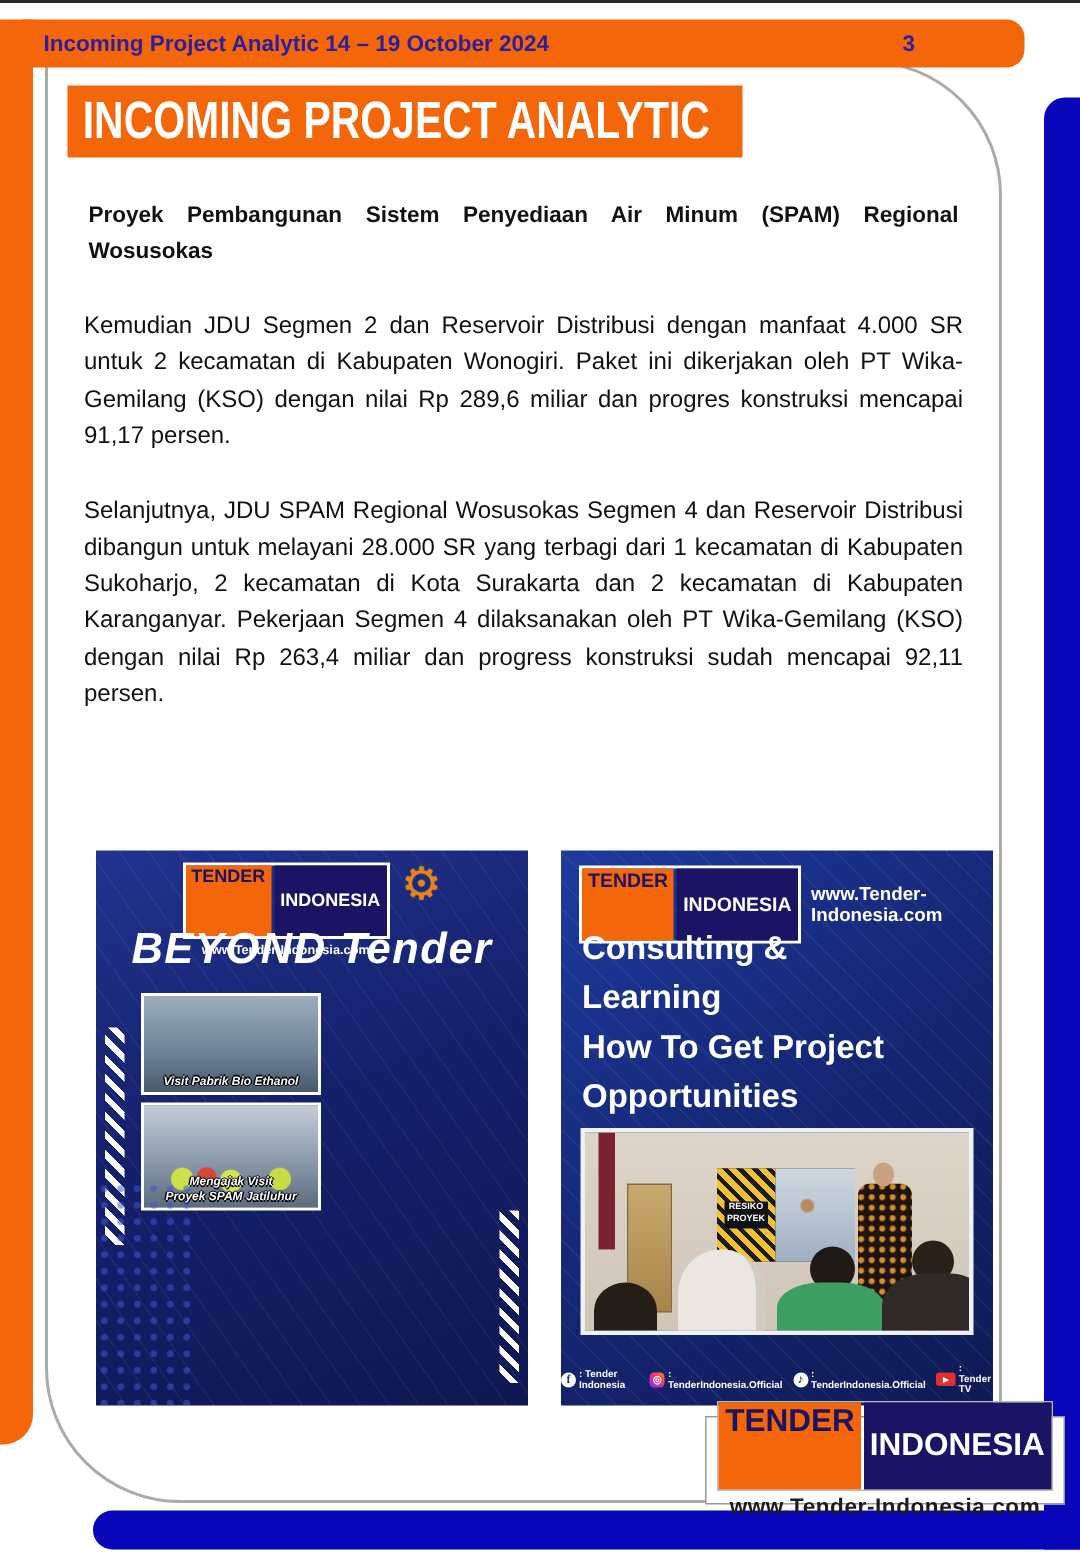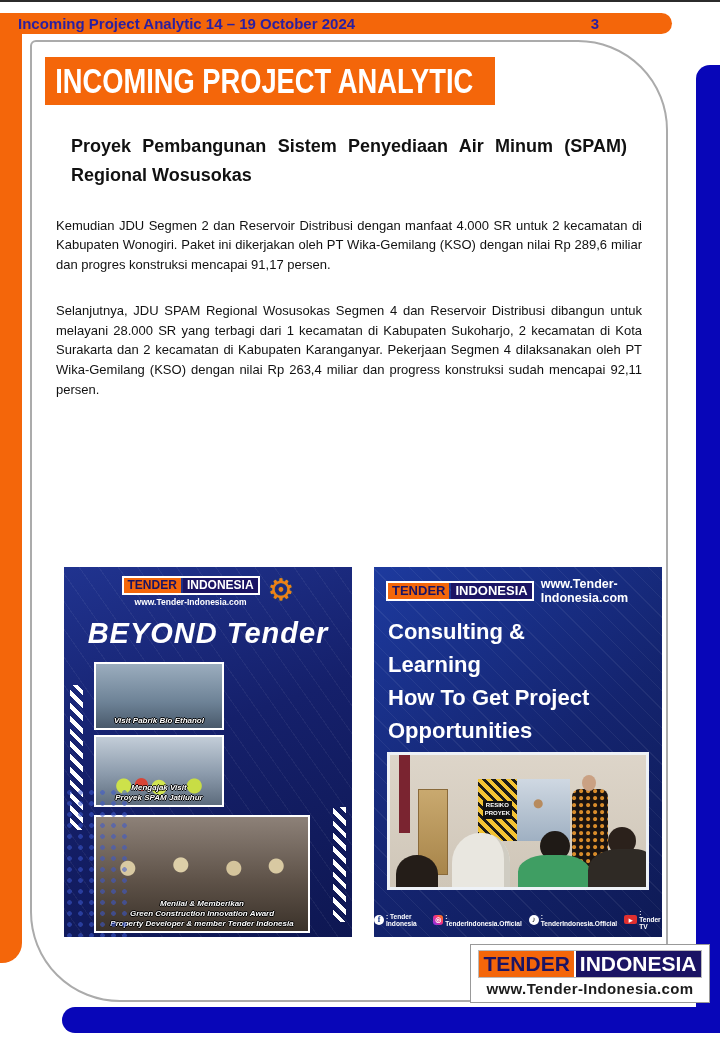--- a/index.html
+++ b/index.html
@@ -3,64 +3,64 @@
 <meta charset="utf-8">
 <style>
   * { margin:0; padding:0; box-sizing:border-box; }
   html,body { background:#fff; }
   body { font-family:"Liberation Sans", sans-serif; }
   .page { position:relative; width:720px; height:1040px; background:#fff; overflow:hidden; }
   .top-edge { position:absolute; left:0; top:0; width:720px; height:2px; background:#2b2b2b; }
 
   
   .left-band { position:absolute; left:0; top:13px; width:22px; height:950px; background:#f4660a; border-radius:0 0 20px 0; }
-  .header-bar { position:absolute; left:4px; top:13px; width:668px; height:21px; background:#f4660a; border-radius:0 12px 12px 0;
+  .header-bar { position:absolute; left:15px; top:13px; width:668px; height:32px; background:#f4660a; border-radius:0 12px 12px 0;
     display:flex; align-items:center; justify-content:space-between; padding:0 73px 0 14px; z-index:3; }
   .header-bar .ht { color:#2b1fa0; font-weight:bold; font-size:15px; }
   .right-band { position:absolute; left:696px; top:65px; width:24px; height:968px; background:#0806b8; border-radius:14px 0 0 0; }
   .bottom-band { position:absolute; left:62px; top:1007px; width:658px; height:26px; background:#0806b8; border-radius:13px 0 0 13px; }
 
   
   .card { position:absolute; left:30px; top:40px; width:638px; height:962px; background:#fff;
     border:2px solid #ababab; border-radius:6px 90px 6px 90px; overflow:hidden; z-index:2; }
 
   .banner { margin:15px 0 0 13px; width:450px; height:48px; background:#f4660a; display:flex; align-items:center; }
   .banner span { color:#fff; font-weight:bold; font-size:35px; letter-spacing:0px; transform:scaleX(0.78); transform-origin:left center; white-space:nowrap; padding-left:13px; }
 
   .category { margin:26px 24px 0; font-size:17px; font-weight:bold; color:#111; }
-  .art-title { margin:27px 39px 0; font-size:18px; font-weight:bold; color:#111; text-align:justify; line-height:1.6; }
-  .para { margin:26px 24px 0; font-size:13px; color:#111; text-align:justify; line-height:1.52; }
+  .art-title { margin:27px 27px 0; font-size:15px; font-weight:bold; color:#111; text-align:justify; line-height:1.6; }
+  .para { margin:26px 24px 0; font-size:16px; color:#111; text-align:justify; line-height:1.52; }
   .pre { white-space:pre-line; }
 
   
   .promos { position:absolute; left:32px; top:525px; width:606px; display:flex; gap:22px; }
   .flyer { position:relative; width:288px; height:370px; overflow:hidden; }
   .flyer-l { background:
       repeating-linear-gradient(55deg, rgba(255,255,255,0.05) 0 1px, transparent 1px 16px),
       linear-gradient(160deg,#20338f 0%,#15206b 45%,#0e1752 100%); }
   .flyer-r { background:
       repeating-linear-gradient(45deg, rgba(255,255,255,0.06) 0 1px, transparent 1px 13px),
       linear-gradient(140deg,#1d3a9e 0%,#14246f 55%,#0e1a55 100%); }
 
   
   .ti-logo { display:inline-flex; border:2px solid #fff; font-family:Liberation Sans, sans-serif; font-weight:bold; line-height:1.25; }
   .ti-logo .t { background:#f4660a; color:#1b1464; padding:0 4px; }
-  .ti-logo .i { background:#1b1464; color:#fff; padding:0 4px; margin-left:2px; }
+  .ti-logo .i { background:#1b1464; color:#fff; padding:16px 4px; margin-left:2px; }
 
   .pl-head { position:absolute; left:0; top:8px; width:100%; display:flex; justify-content:center; align-items:flex-start; gap:8px; }
   .pl-logo-wrap { text-align:center; }
   .pl-logo-wrap .ti-logo { font-size:12px; }
   .pl-site { color:#fff; font-weight:bold; font-size:8.5px; margin-top:2px; }
   .gear { font-size:30px; color:#f07f17; line-height:1; text-shadow:0 0 1px #7aa332; }
 
   .beyond { position:absolute; left:0; top:50px; width:100%; text-align:center; color:#fff;
     font-style:italic; font-weight:bold; font-size:29px; letter-spacing:1px; }
 
   .pl-grid { position:absolute; left:30px; top:95px; width:216px; height:145px; display:flex; gap:5px; }
-  .pl-col1 { width:130px; display:flex; flex-direction:column; gap:5px; }
+  .pl-col1 { width:120px; display:flex; flex-direction:column; gap:5px; }
   .photo { position:relative; border:2px solid #fff; overflow:hidden; }
   .ph1 { height:68px; background:linear-gradient(180deg,#9badbe 0%,#6d8296 60%,#49596b 100%); }
   .ph2 { flex:1; background:
       radial-gradient(circle at 22% 72%, #cde24a 0 7px, transparent 8px),
       radial-gradient(circle at 50% 74%, #d2e651 0 7px, transparent 8px),
       radial-gradient(circle at 78% 72%, #c8dd45 0 7px, transparent 8px),
       radial-gradient(circle at 36% 70%, #d84436 0 6px, transparent 7px),
       linear-gradient(180deg,#c3cdd8 0%,#8b9aab 55%,#5d6c7d 100%); }
   .ph3 { flex:1; background:
       radial-gradient(circle at 30% 80%, #2e4e8f 0 9px, transparent 10px),
@@ -166,25 +166,20 @@
             <div class="photo ph1">
               <div class="cap pre">Visit Pabrik Bio Ethanol</div>
             </div>
             <div class="photo ph2">
               <div class="cap pre">Mengajak Visit
 Proyek SPAM Jatiluhur</div>
             </div>
           </div>
         </div>
 
-        <div class="photo ph4">
-          <div class="cap pre">Menilai &amp; Memberikan
-Green Construction Innovation Award
-Property Developer &amp; member Tender Indonesia</div>
-        </div>
 
         <div class="hash hash-l"></div>
         <div class="hash hash-r"></div>
         <div class="dots"></div>
       </div>
 
       <div class="flyer flyer-r">
         <div class="pr-head">
           <span class="ti-logo">
             <span class="t">TENDER</span>

